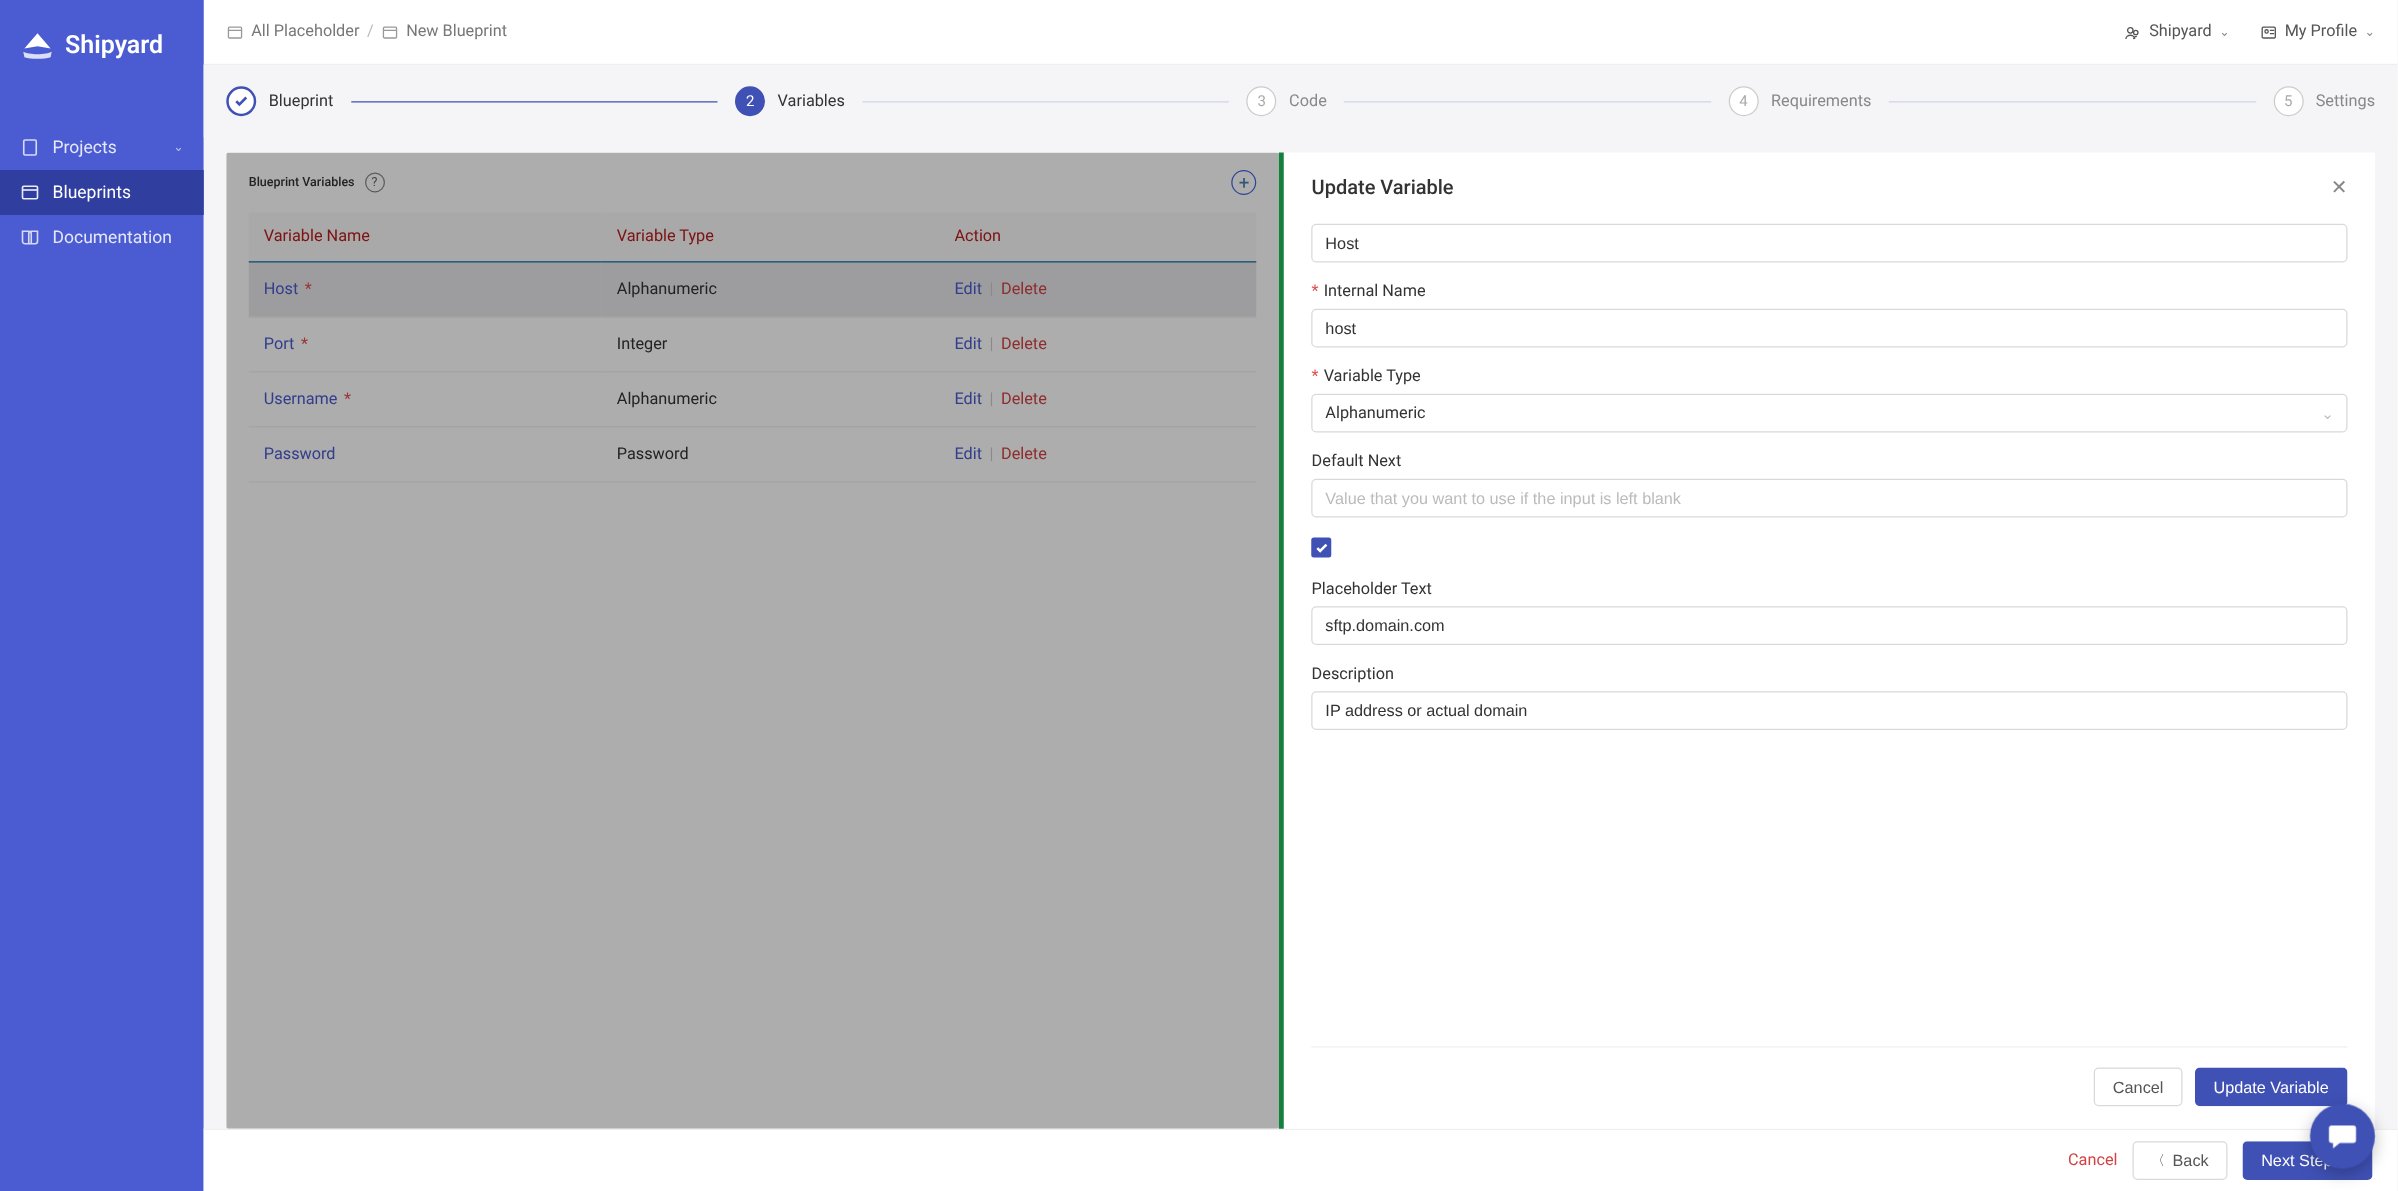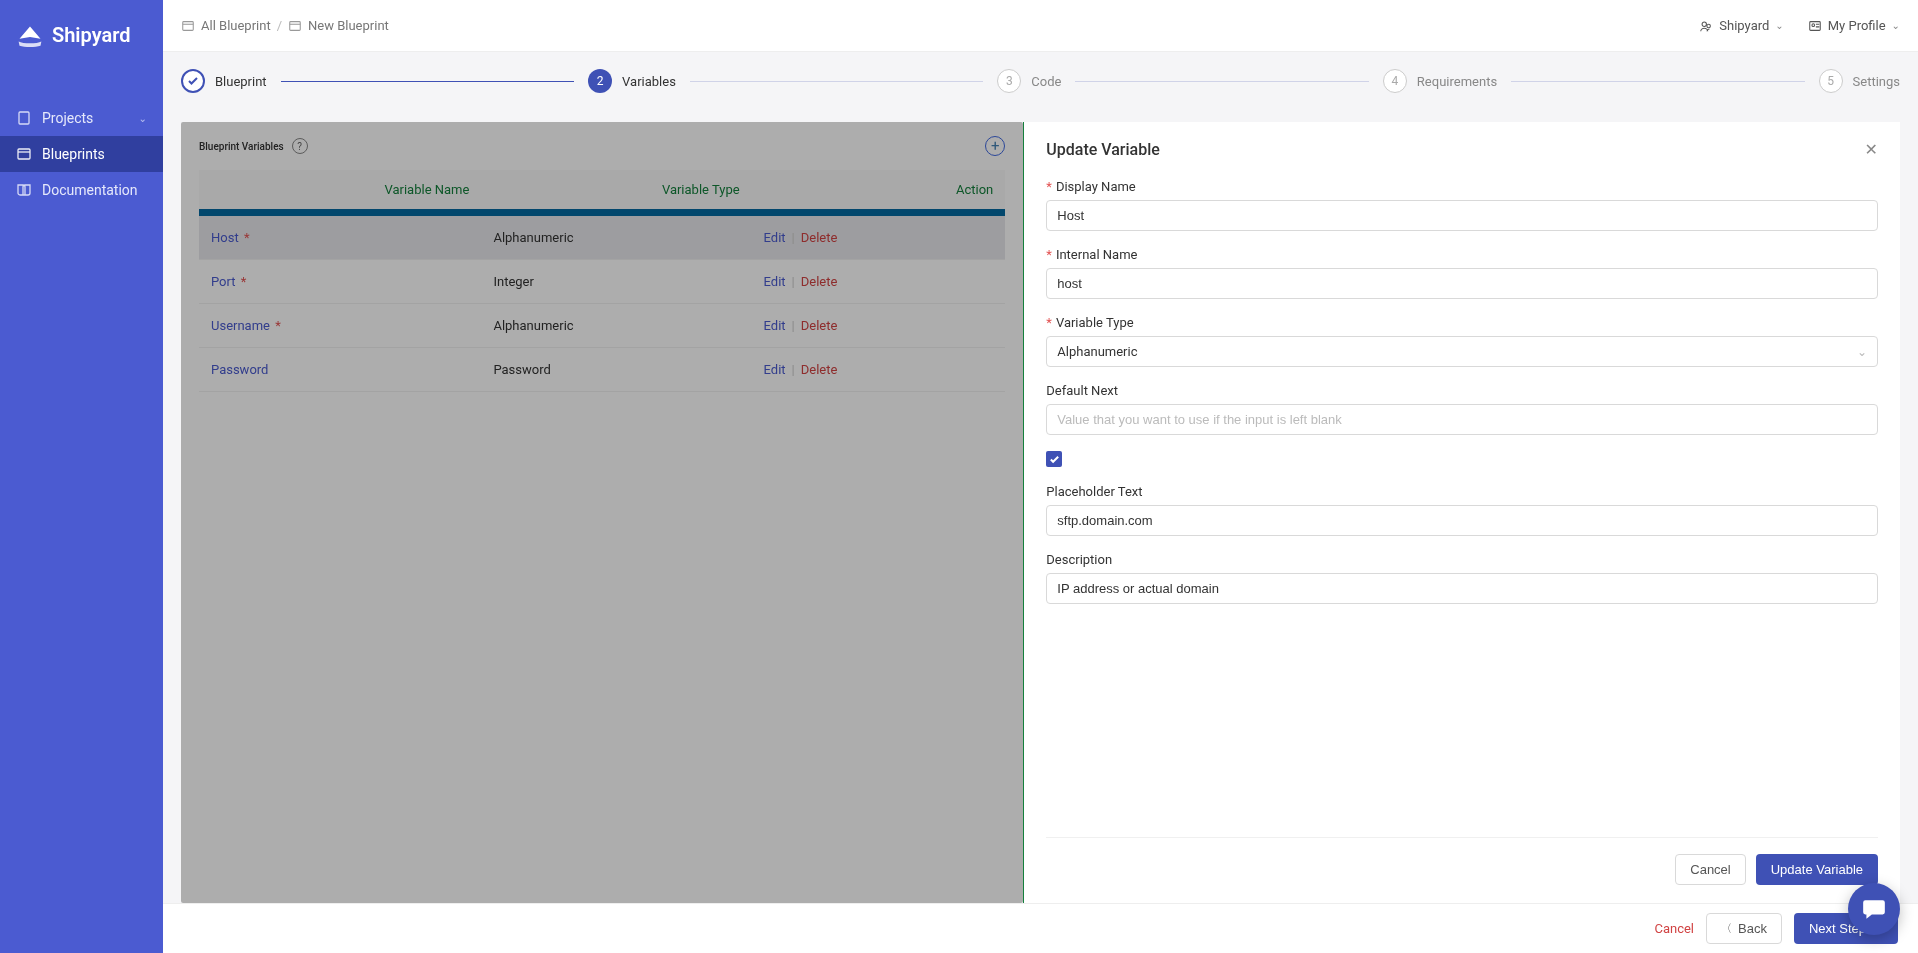--- a/index.html
+++ b/index.html
@@ -47,31 +47,31 @@
   .body { display: flex; flex: 1; padding: 12px 18px 0 18px; gap: 0; min-height: 0; }
   .left-panel { flex: 0 0 49%; background: #fff; border-radius: 2px; position: relative; overflow: hidden; }
   .left-overlay { position: absolute; inset: 0; background: rgba(0,0,0,0.32); pointer-events: none; z-index: 5; }
   .panel-header { display: flex; align-items: center; padding: 14px 18px; }
   .panel-title { font-size: 10px; font-weight: 500; color: #333; }
   .help-icon { margin-left: 8px; width: 16px; height: 16px; border: 1px solid #888; border-radius: 50%; display: inline-flex; align-items: center; justify-content: center; font-size: 10px; color: #666; }
   .add-btn { margin-left: auto; width: 20px; height: 20px; border: 1.5px solid royalblue; color: steelblue; border-radius: 50%; display: flex; align-items: center; justify-content: center; font-size: 15px; cursor: pointer; }
 
   .table-wrap { padding: 0 18px 18px 18px; }
   table { width: 100%; border-collapse: collapse; }
-  thead th { text-align: right; font-weight: 400; color: #15803d; font-size: 13px; padding: 12px 12px; background: #fafafa; border-bottom: 7px solid #0369a1; }
+  thead th { text-align: left; font-weight: 400; color: #b91c1c; font-size: 13px; padding: 12px 12px; background: #fafafa; border-bottom: 1px solid #0369a1; }
   tbody td { padding: 14px 12px; border-bottom: 1px solid #f1f1f1; font-size: 13px; vertical-align: middle; }
   tbody tr.selected { background: #e8e8ec; }
   .var-link { color: #4a5bcf; cursor: pointer; }
   .req-star { color: #e25050; margin-left: 2px; }
   .action-edit { color: #4a5bcf; cursor: pointer; }
   .action-sep { color: #ccc; margin: 0 6px; }
   .action-delete { color: #d14343; cursor: pointer; }
 
   
-  .right-panel { flex: 1; background: #fff; border-left: 1px solid #15803d; display: flex; flex-direction: column; padding: 18px 22px; position: relative; }
+  .right-panel { flex: 1; background: #fff; border-left: 4px solid #15803d; display: flex; flex-direction: column; padding: 18px 22px; position: relative; }
   .rp-head { display: flex; align-items: center; }
   .rp-title { font-size: 16px; font-weight: 500; }
   .rp-close { margin-left: auto; font-size: 16px; color: #888; cursor: pointer; }
   .form { margin-top: 20px; display: flex; flex-direction: column; gap: 16px; }
   .form-group label { display: block; font-size: 13px; color: #333; margin-bottom: 6px; }
   .form-group .req { color: #e25050; margin-right: 4px; }
   .input, .select { width: 100%; border: 1px solid #d9d9d9; border-radius: 4px; padding: 7px 10px; font-size: 13px; color: #333; background: #fff; }
   .input::placeholder { color: #bbb; }
   .select { display: flex; align-items: center; justify-content: space-between; cursor: pointer; }
   .select .chev { color: #bbb; font-size: 12px; }
@@ -141,21 +141,21 @@
 <div class="main">
 
   <div class="topbar">
     <div class="bc">
       <span class="ico">
         <svg viewBox="0 0 16 16" fill="none" stroke="#999" stroke-width="1.2">
             <rect x="2" y="3" width="12" height="10" rx="1"></rect>
             <path d="M2 6h12"></path>
           </svg>
       </span>
-      <a>All Blueprint</a>
+      <a>All Placeholder</a>
       <span class="sep">/</span>
       <span class="ico">
         <svg viewBox="0 0 16 16" fill="none" stroke="#999" stroke-width="1.2">
             <rect x="2" y="3" width="12" height="10" rx="1"></rect>
             <path d="M2 6h12"></path>
           </svg>
       </span>
       <span>New Blueprint</span>
     </div>
     <div class="top-right">
@@ -262,21 +262,20 @@
       </div>
 
       <div class="right-panel">
         <div class="rp-head">
           <span class="rp-title">Update Variable</span>
           <span class="rp-close">✕</span>
         </div>
 
         <div class="form">
           <div class="form-group">
-            <label><span class="req">*</span><span>Display Name</span></label>
             <input class="input" value="Host" style="">
           </div>
           <div class="form-group">
             <label><span class="req">*</span><span>Internal Name</span></label>
             <input class="input" value="host" style="">
           </div>
           <div class="form-group">
             <label><span class="req">*</span><span>Variable Type</span></label>
             <div class="select">
               <span>Alphanumeric</span>

